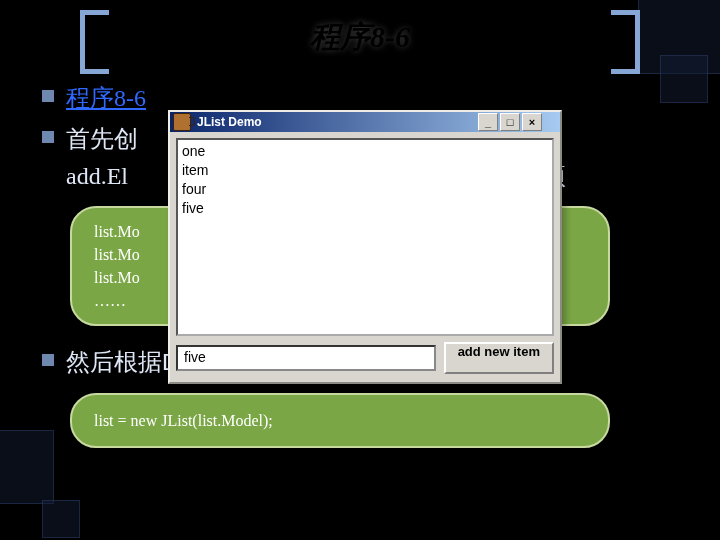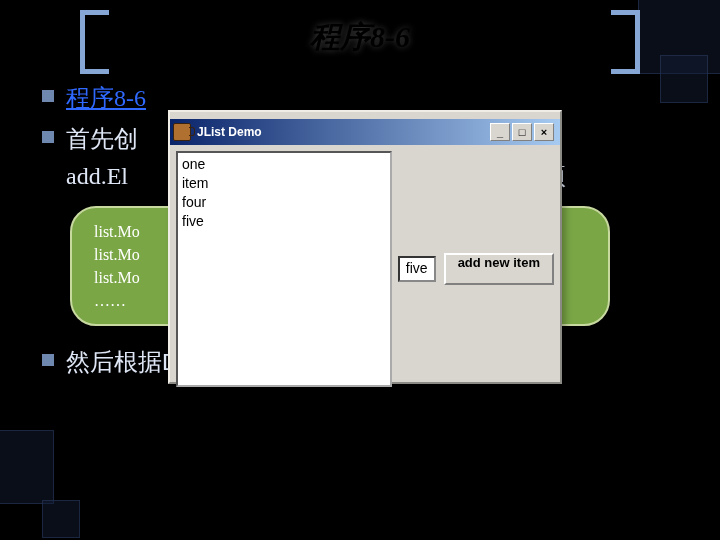--- a/index.html
+++ b/index.html
@@ -21,26 +21,26 @@
   .bullet::before{content:"";position:absolute;left:2px;top:10px;width:12px;height:12px;background:#6f88b0;}
   .link a{color:#2f69ff;text-decoration:underline;}
   .mono{font-family:"Courier New",monospace;}
 
   
   .codebox{position:relative;margin:10px 0 18px 30px;padding:12px 22px;background:#7aa646;border:2px solid #c8d9a0;border-radius:26px;color:#fff;font:16px/1.45 "Times New Roman",serif;width:540px;box-sizing:border-box;}
   .codebox .row{white-space:pre;}
 
   
   .win{position:absolute;left:168px;top:110px;width:390px;height:270px;background:#d9d6cf;border:2px solid #8c8a85;border-top-color:#efede6;border-left-color:#efede6;font:14px/1.2 Tahoma,Arial,sans-serif;color:#000;box-shadow:4px 4px 6px rgba(0,0,0,0.25);}
-  .win .tb{height:26px;background:linear-gradient(to right,#0a246a,#a6caf0);display:flex;align-items:center;padding:0 6px 0 3px;color:#fff;font-weight:700;font-size:12px;margin-top:7px;}
+  .win .tb{height:20px;background:linear-gradient(to right,#0a246a,#a6caf0);display:flex;align-items:center;padding:0 18px 0 3px;color:#fff;font-weight:700;font-size:12px;}
   .win .tb .mug{width:16px;height:16px;margin-right:6px;background:#b07030;border:1px solid #3a2210;border-radius:2px;position:relative;}
   .win .tb .mug::after{content:"";position:absolute;right:-5px;top:3px;width:5px;height:7px;border:1px solid #3a2210;border-left:none;border-radius:0 3px 3px 0;}
   .win .tb .t{flex:1;}
   .win .tb .wbtn{width:18px;height:16px;margin-left:2px;background:#d9d6cf;border:1px solid #808080;border-top-color:#fff;border-left-color:#fff;display:flex;align-items:center;justify-content:center;font:700 11px Arial;color:#000;}
-  .win .content{display:flex;flex-direction:row;height:calc(100% - 22px);padding:6px;box-sizing:border-box;gap:6px;}
+  .win .content{display:flex;flex-direction:column;height:calc(100% - 22px);padding:6px;box-sizing:border-box;gap:6px;}
   .win .list{flex:1;background:#fff;border:2px inset #aaa;padding:2px 4px;overflow:hidden;}
   .win .list div{font:14px/1.35 Arial;}
   .win .bottom{display:flex;gap:8px;align-items:center;}
   .win .txt{flex:1;height:26px;background:#fff;border:2px inset #888;padding:2px 6px;font:14px Arial;color:#000;box-sizing:border-box;}
   .win .btn{height:28px;padding:0 12px;background:#d9d6cf;border:2px solid #808080;border-top-color:#fff;border-left-color:#fff;font:700 13px Arial;cursor:default;}
 </style>
 </head>
 <body>
 
 <div class="stage">
@@ -73,20 +73,23 @@
       <div class="row">list.Mo</div>
       <div class="row">list.Mo</div>
       <div class="row">list.Mo</div>
       <div class="row">……</div>
     </div>
 
     <div class="bullet">
       <span>然后根据</span><span class="mono">DefaultListModel</span><span>对象创建列表</span>
     </div>
 
+    <div class="codebox" style="padding-top:14px;padding-bottom:14px;">
+      <div class="row">list = new JList(list.Model);</div>
+    </div>
   </div>
 
   <div class="win">
     <div class="tb">
       <div class="mug"></div>
       <div class="t">JList Demo</div>
       <div class="wbtn">_</div>
       <div class="wbtn">□</div>
       <div class="wbtn">×</div>
     </div>

